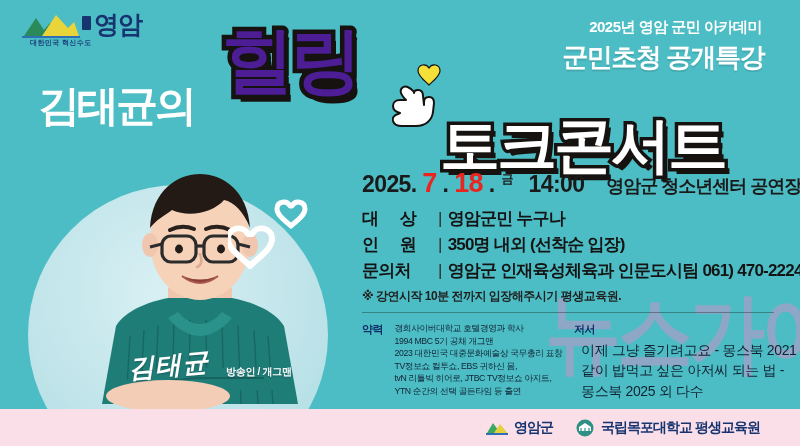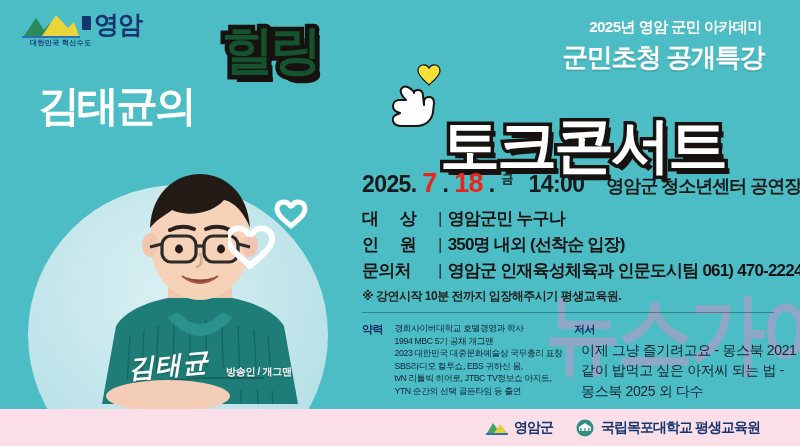--- a/index.html
+++ b/index.html
@@ -63,21 +63,21 @@
   }
 
   
   .title-by{
     position:absolute;left:38px;top:78px;
     font-size:42px;font-weight:bold;color:#ffffff;letter-spacing:-3px;
     white-space:nowrap;
   }
   .title-healing{
     position:absolute;left:222px;top:24px;
-    font-size:52px;font-weight:bold;color:#14532d;letter-spacing:-4px;
+    font-size:72px;font-weight:bold;color:#4c1d95;letter-spacing:-4px;
     line-height:1;white-space:nowrap;
     -webkit-text-stroke:9px #15120f;paint-order:stroke fill;
     text-shadow:5px 7px 0 #15120f;
   }
   .title-concert{
     position:absolute;left:440px;top:92px;
     font-size:60px;font-weight:bold;color:#ffffff;letter-spacing:-3px;
     line-height:1;white-space:nowrap;
     -webkit-text-stroke:7px #15120f;paint-order:stroke fill;
     text-shadow:5px 6px 0 #15120f;
@@ -292,21 +292,21 @@
   <div class="note">※ 강연시작 10분 전까지 입장해주시기 평생교육원.</div>
   <div class="divider"></div>
 
   <div class="bio">
     <div class="bio-col col-career">
       <span class="bio-label">약력</span>
       <span class="bio-list">
         <div>경희사이버대학교 호텔경영과 학사</div>
         <div>1994 MBC 5기 공채 개그맨</div>
         <div>2023 대한민국 대중문화예술상 국무총리 표창</div>
-        <div>SBS라디오 컬투쇼, EBS 귀하신 몸,</div>
+        <div>TV정보쇼 컬투쇼, EBS 귀하신 몸,</div>
         <div>tvN 리틀빅 히어로, JTBC TV정보쇼 아지트,</div>
         <div>YTN 순간의 선택 골든타임 등 출연</div>
       </span>
     </div>
     <div class="bio-col col-books">
       <span class="bio-label">저서</span>
       <span class="bio-list">
         <div>이제 그냥 즐기려고요 - 몽스북 2021</div>
         <div>같이 밥먹고 싶은 아저씨 되는 법 -</div>
         <div>몽스북 2025 외 다수</div>

